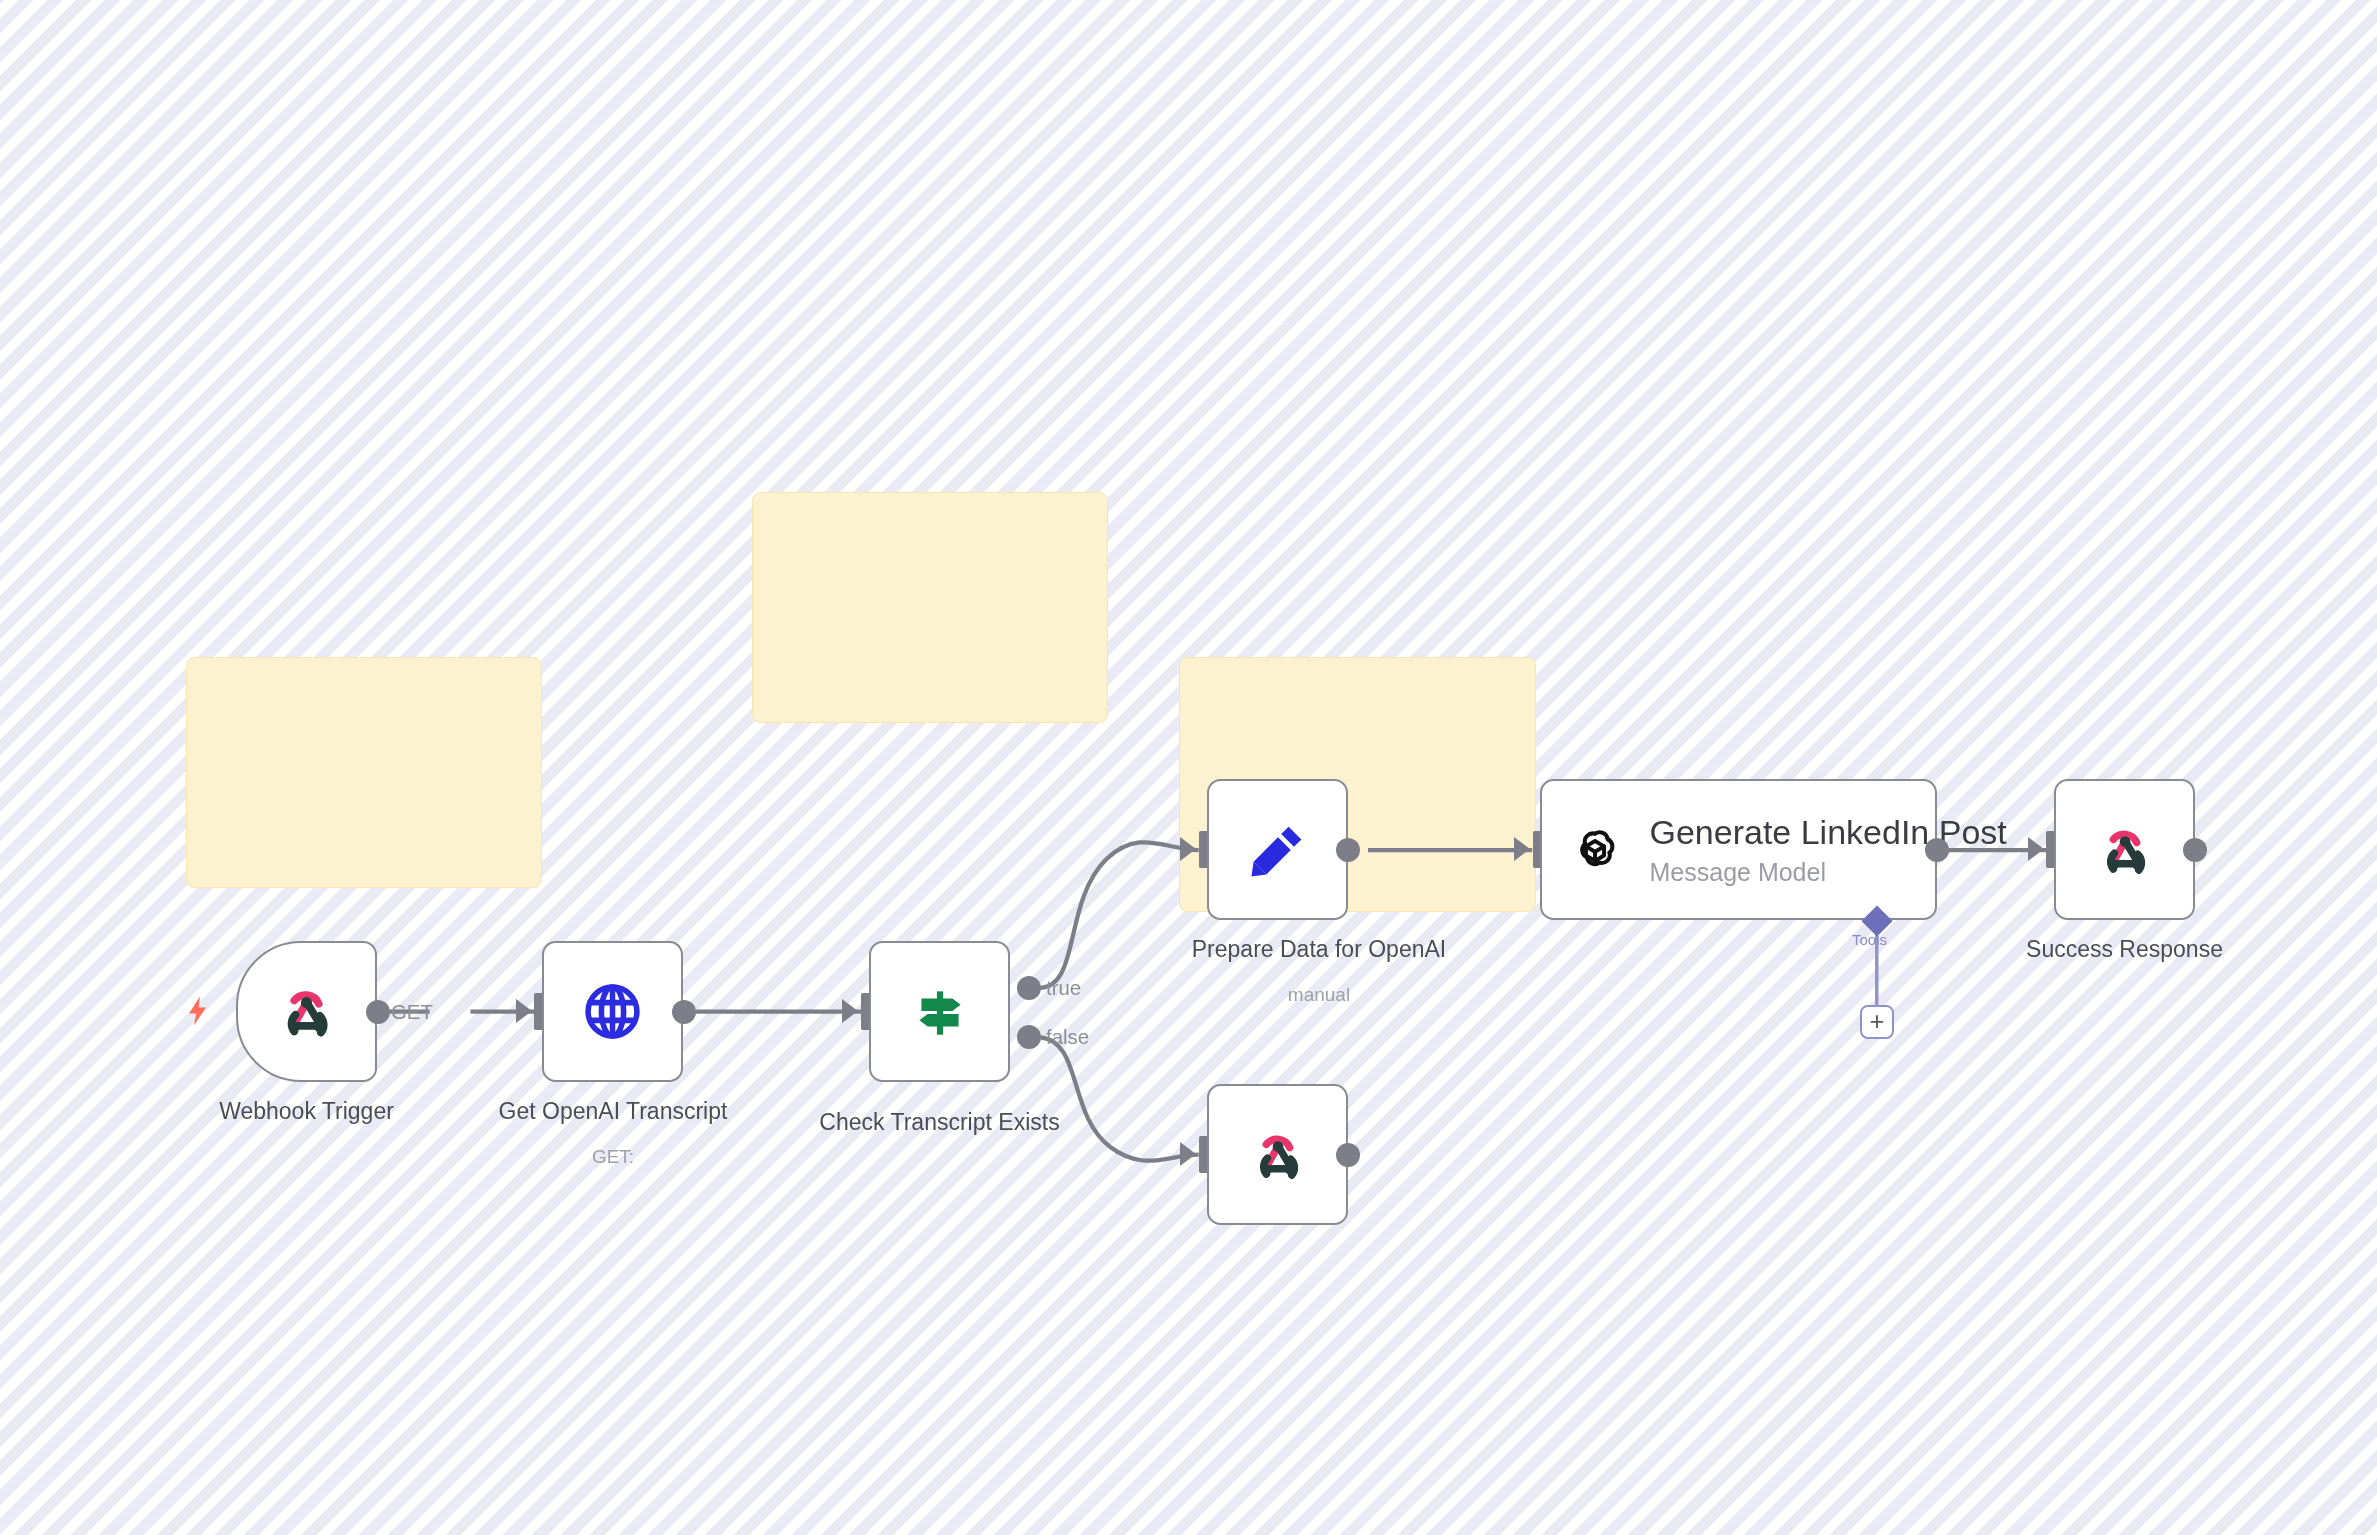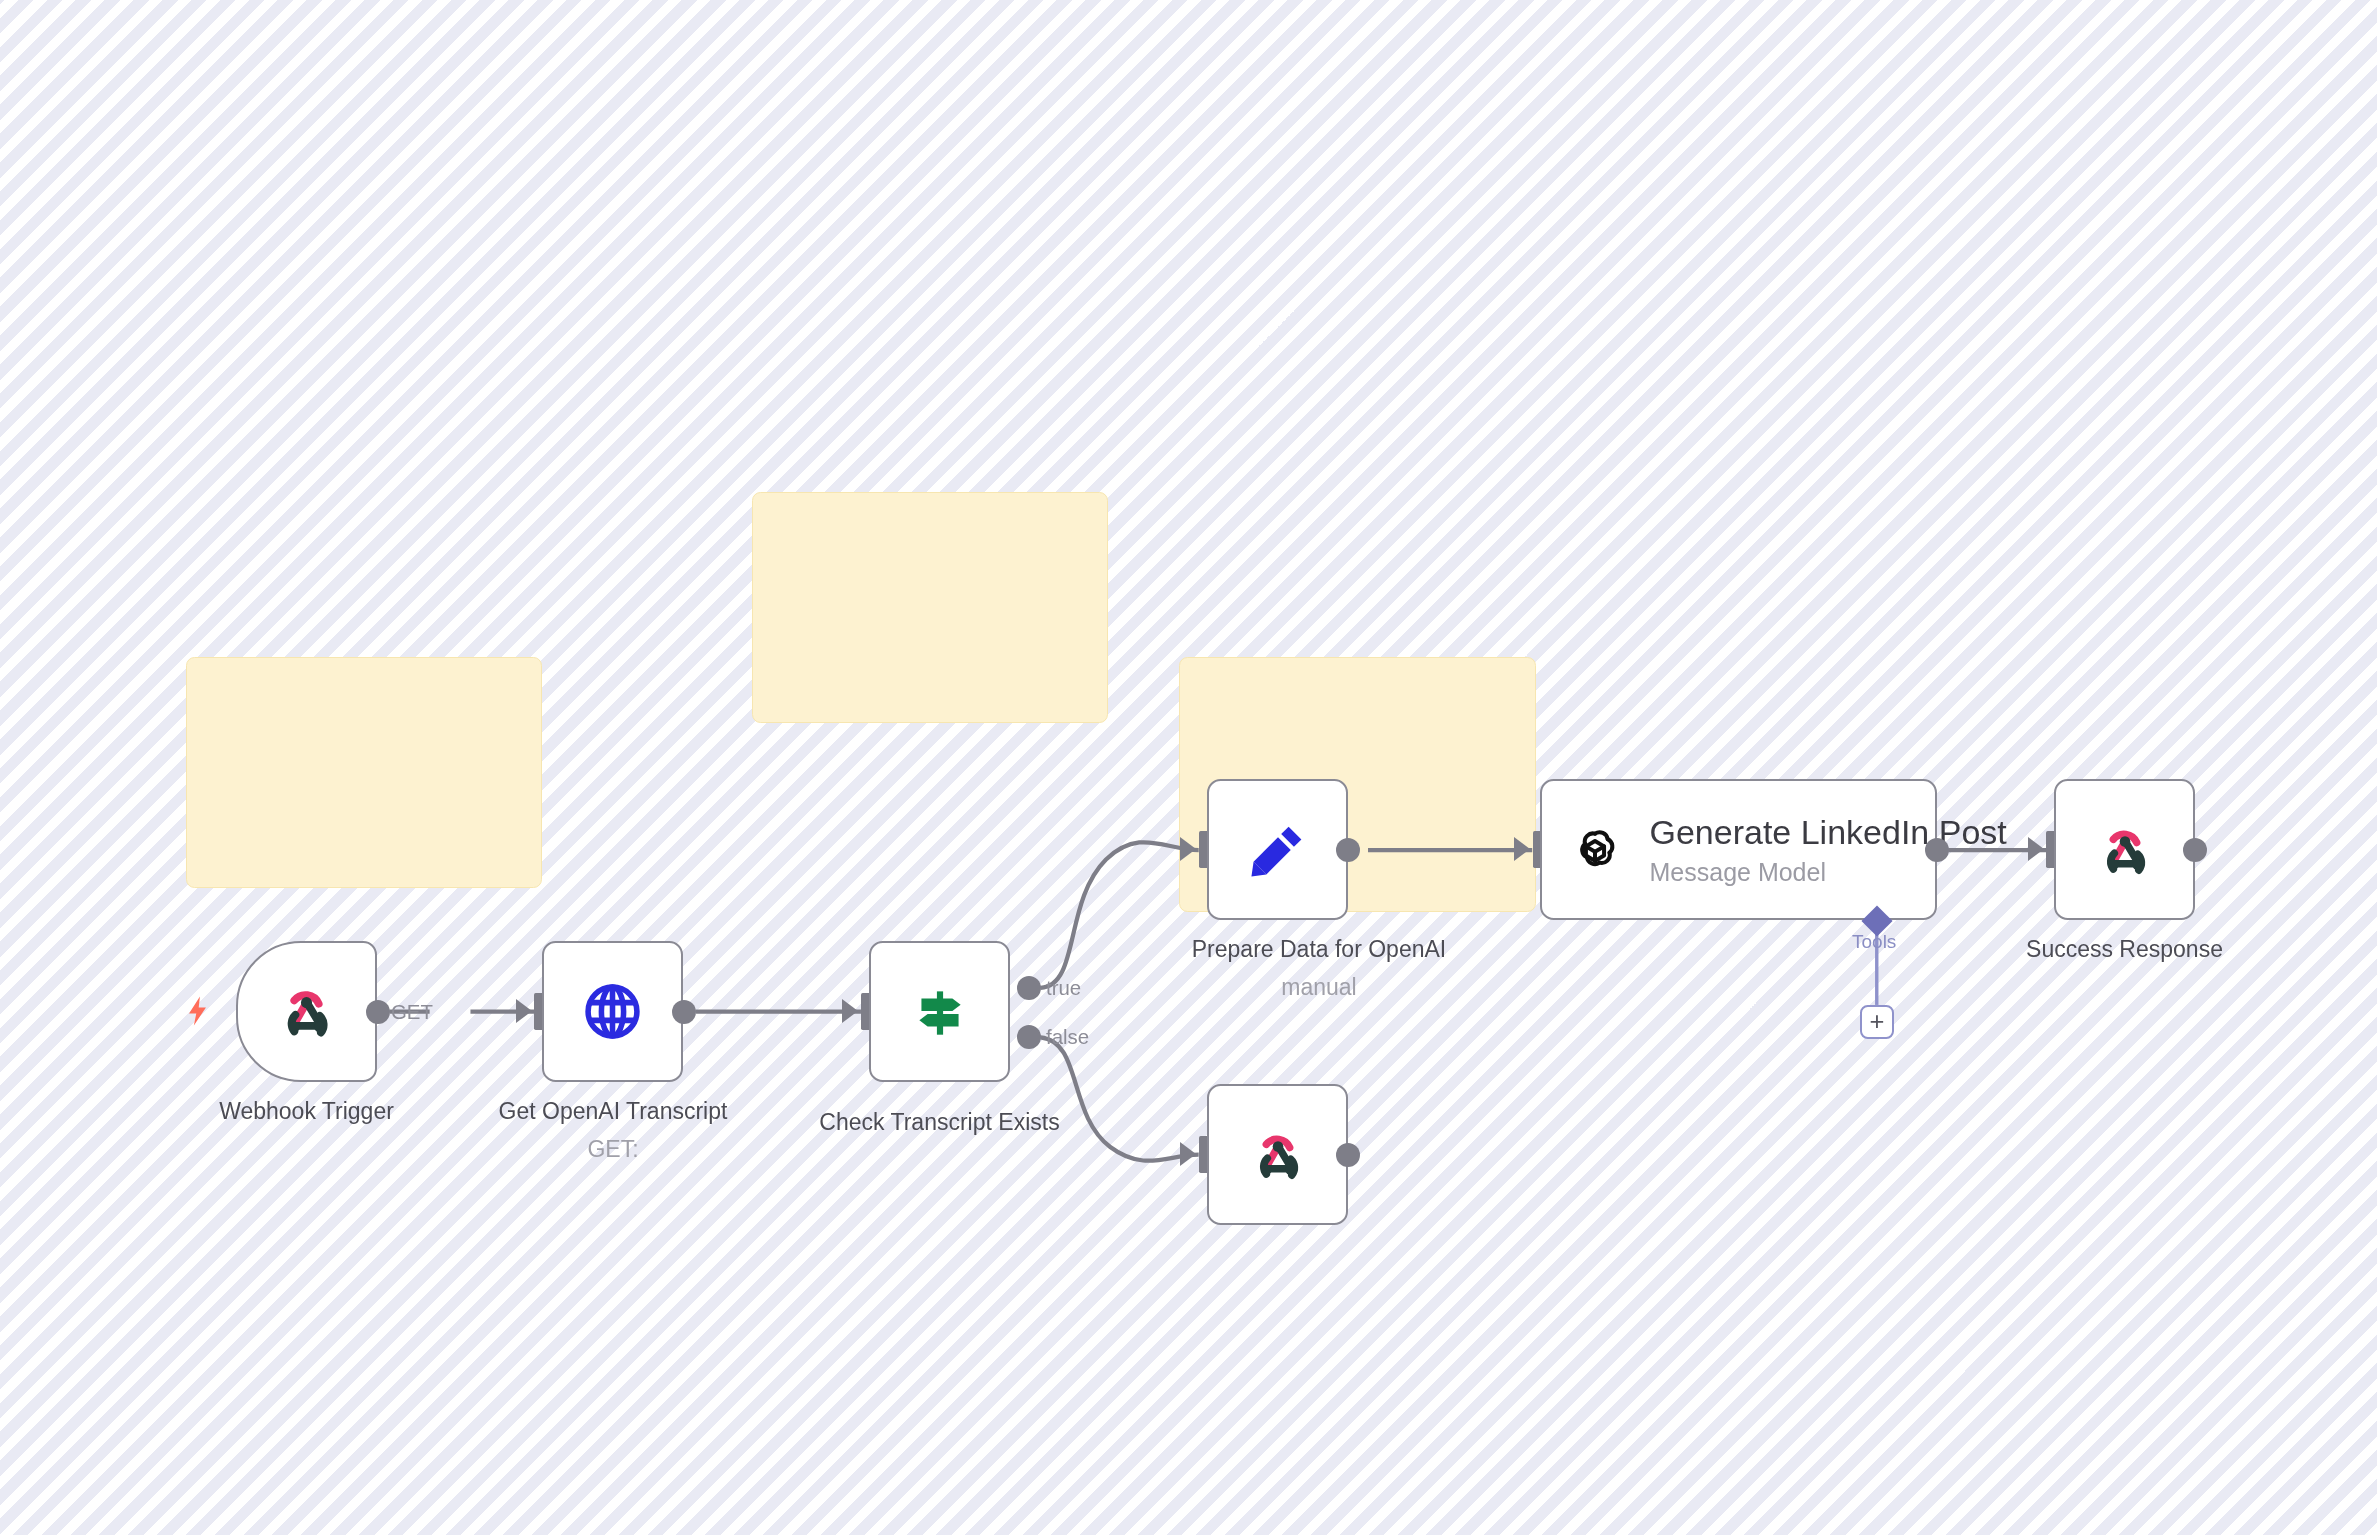--- a/index.html
+++ b/index.html
@@ -117,23 +117,23 @@
     position: absolute;
     text-align: center;
     font-size: 23px;
     color: #4c4c54;
     line-height: 1.32;
     pointer-events: none;
   }
 
   .caption .sub {
     display: block;
-    font-size: 23px;
+    font-size: 19px;
     color: #a0a0a9;
-    margin-top: 8px;
+    margin-top: 18px;
   }
 
   
   .out-dot {
     position: absolute;
     width: 24px;
     height: 24px;
     border-radius: 50%;
     background: #7e7e88;
   }
@@ -158,21 +158,21 @@
   
   .edge-label {
     position: absolute;
     font-size: 20.4px;
     color: #8d8d97;
     white-space: nowrap;
   }
 
   .tools-label {
     position: absolute;
-    font-size: 19px;
+    font-size: 15px;
     color: #8a8ec4;
     white-space: nowrap;
   }
 
   
   .diamond {
     position: absolute;
     width: 22px;
     height: 22px;
     background: #6d6fb8;

